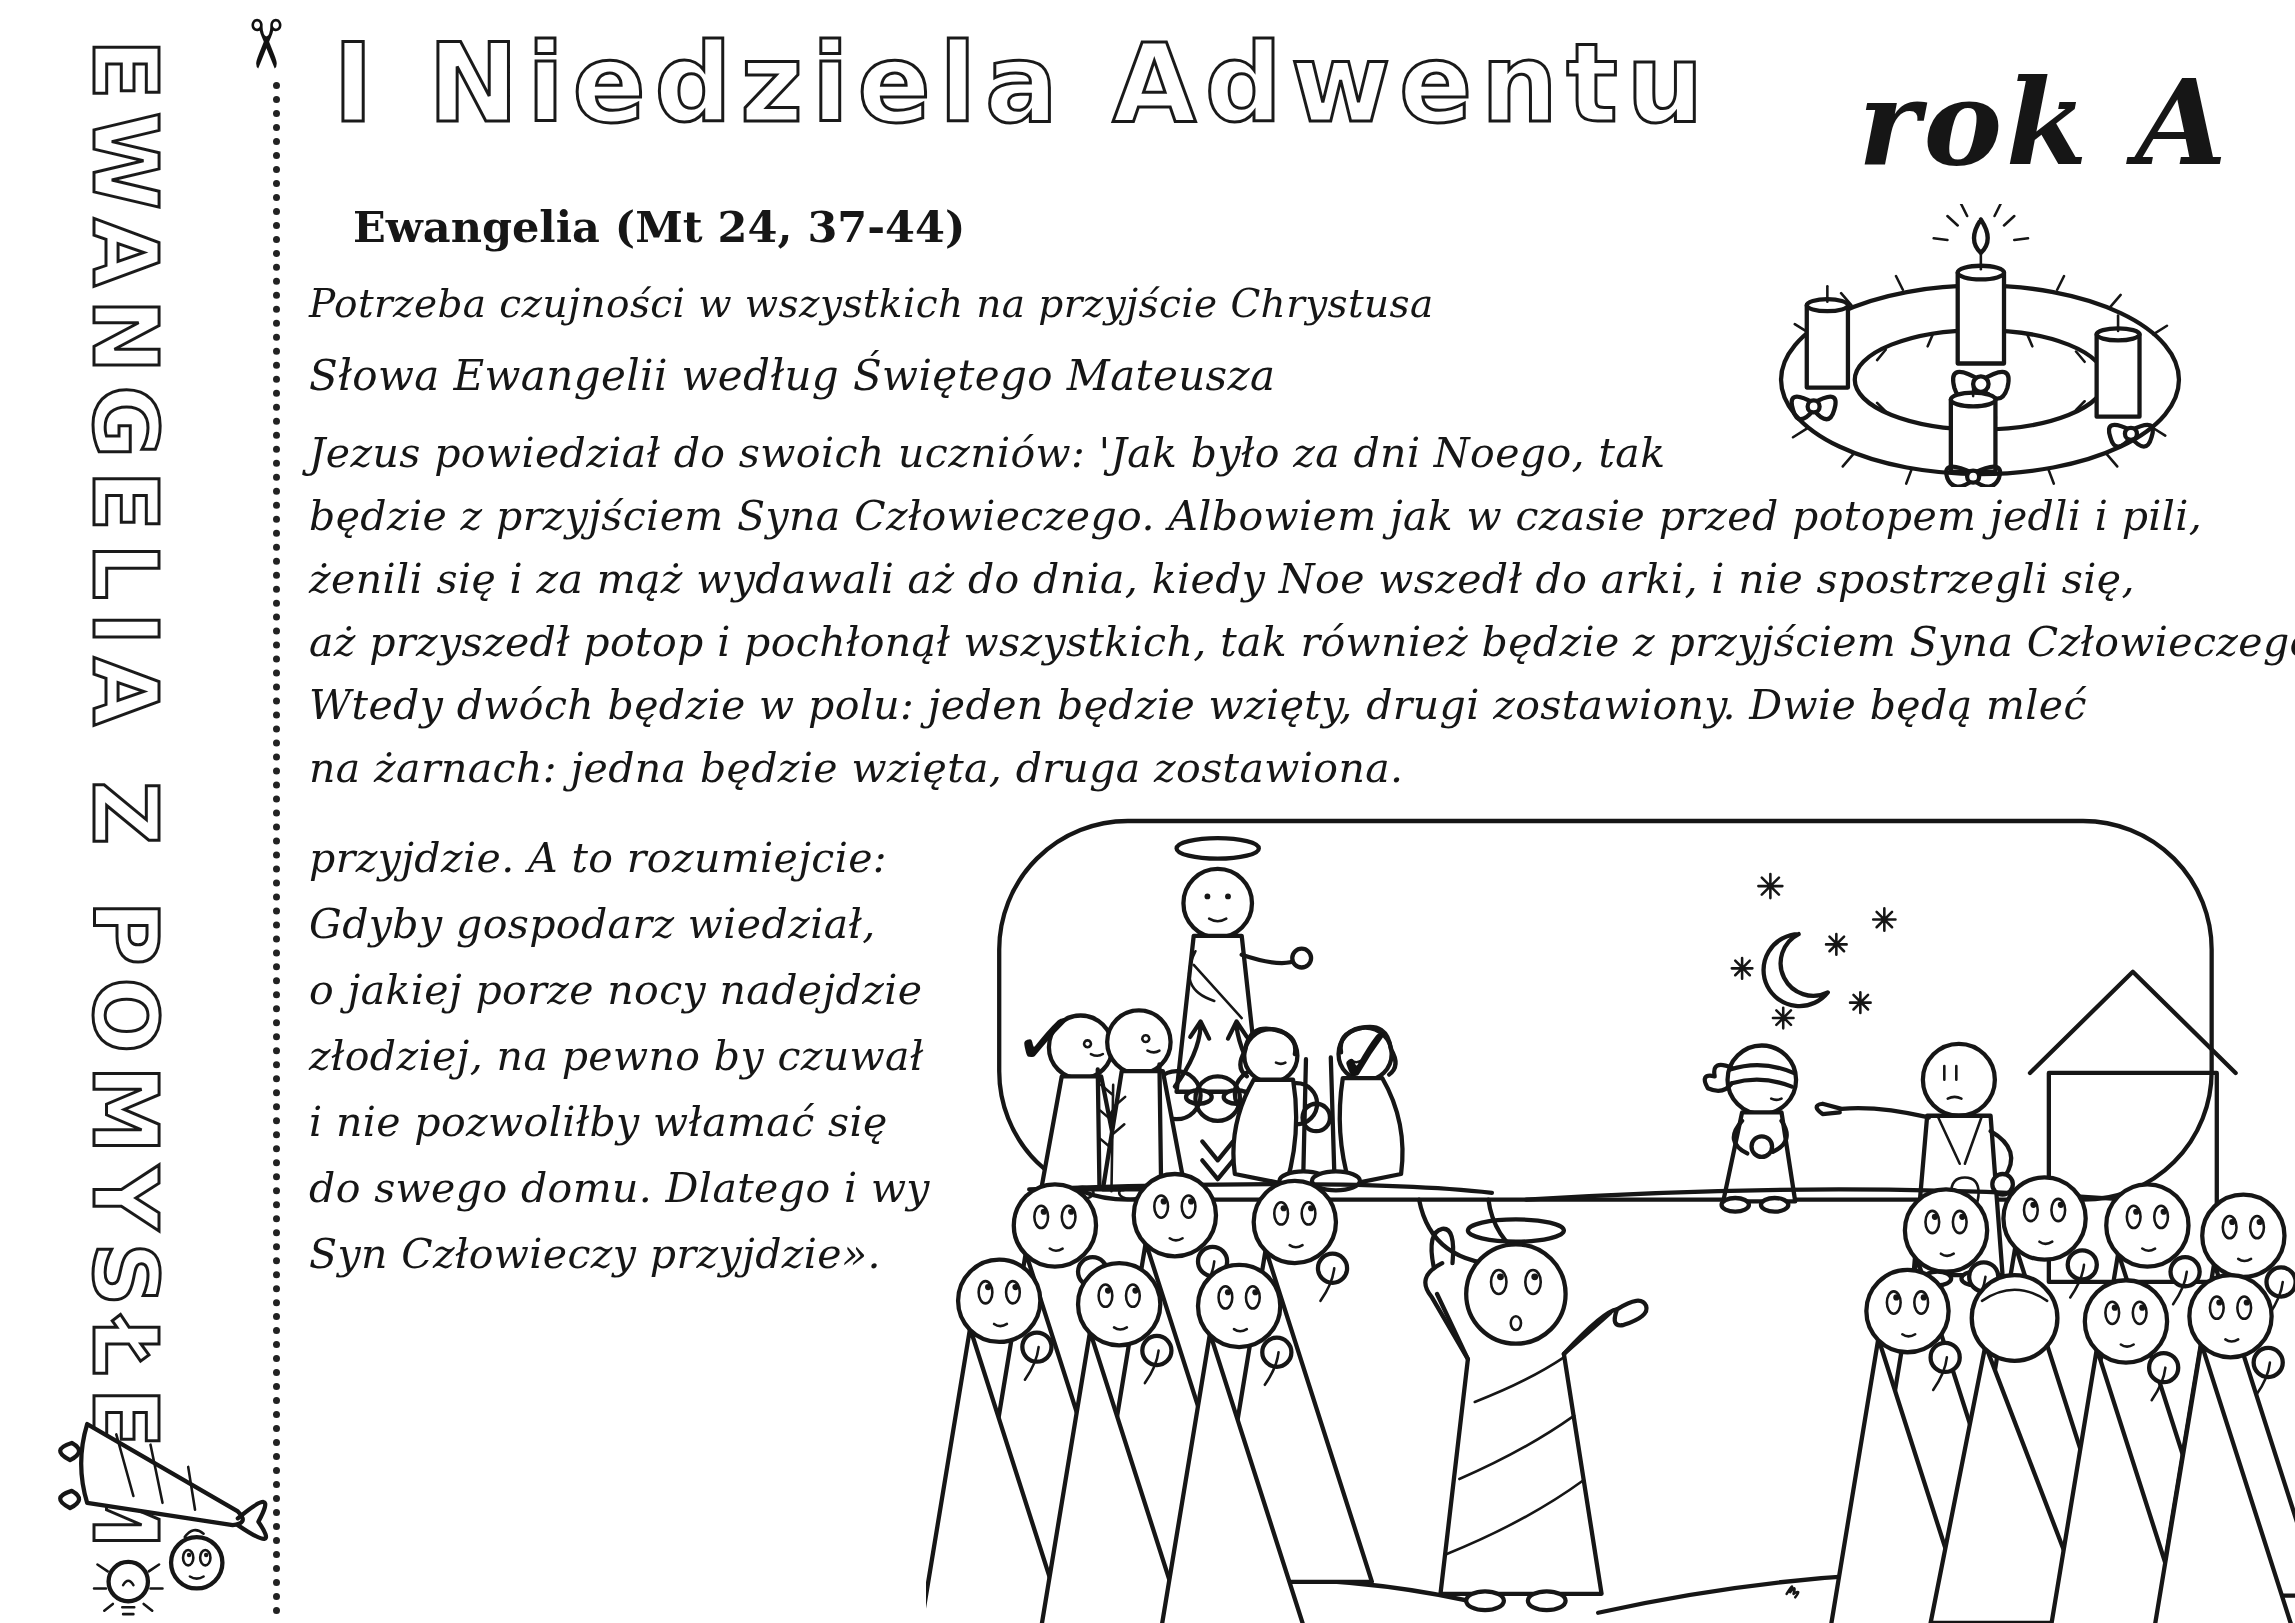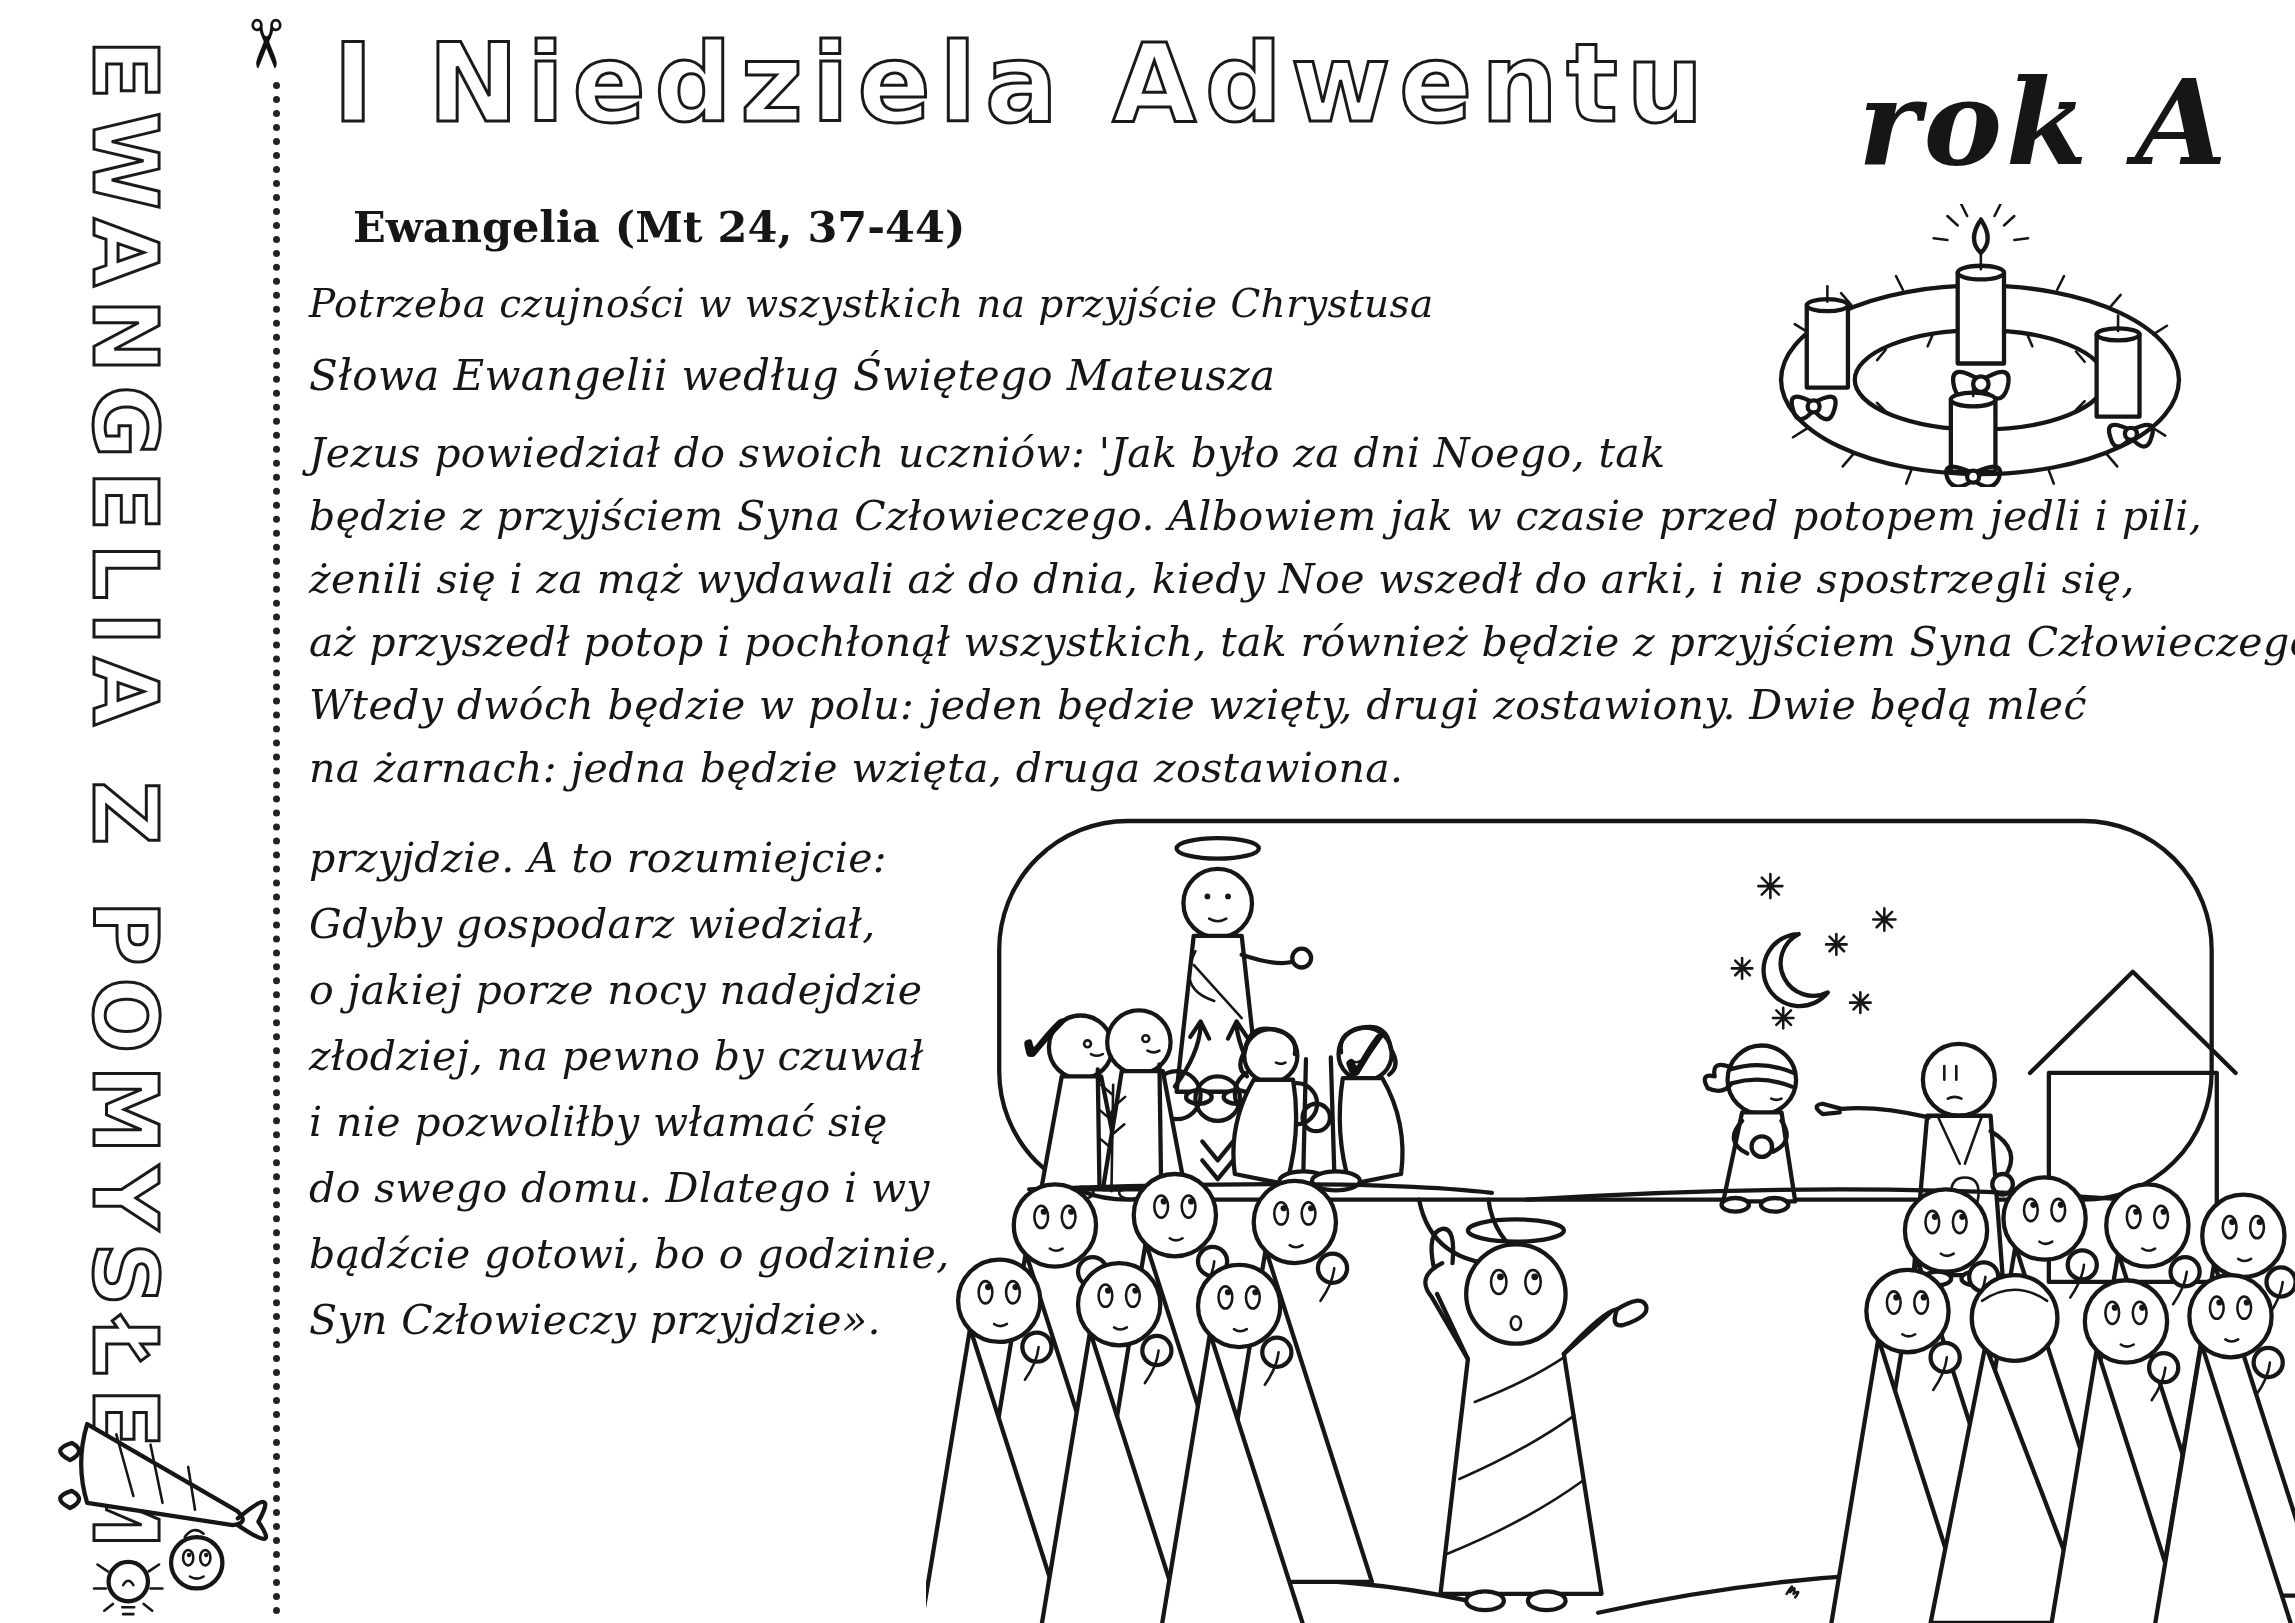--- a/index.html
+++ b/index.html
@@ -64,21 +64,20 @@
     <div class="hand">na żarnach: jedna będzie wzięta, druga zostawiona.</div>
   </div>
 
   <div class="col-lines">
     <div class="hand">przyjdzie. A to rozumiejcie:</div>
     <div class="hand">Gdyby gospodarz wiedział,</div>
     <div class="hand">o jakiej porze nocy nadejdzie</div>
     <div class="hand">złodziej, na pewno by czuwał</div>
     <div class="hand">i nie pozwoliłby włamać się</div>
     <div class="hand">do swego domu. Dlatego i wy</div>
-    <div class="hand">bądźcie gotowi, bo o godzinie,</div>
     <div class="hand">Syn Człowieczy przyjdzie».</div>
   </div>
 
   <svg style="left:1757px;top:204px" width="446" height="283" viewBox="0 0 520 330">
     <ellipse class="ln" cx="260" cy="205" rx="232" ry="110"></ellipse>
     <ellipse class="ln" cx="260" cy="205" rx="146" ry="58"></ellipse>
     <g class="tn">
       <path d="M60,150 l-16,-10 M110,118 l-12,-14 M170,100 l-8,-16 M350,100 l8,-16 M412,120 l12,-14 M462,152 l16,-10
                M58,262 l-16,10 M112,292 l-12,14 M180,310 l-6,16 M340,310 l6,16 M408,292 l12,14 M460,260 l16,10
                M150,170 l-10,12 M205,152 l-6,14 M315,152 l6,14 M372,172 l10,12 M150,242 l-10,-10 M372,240 l10,-10"></path>

